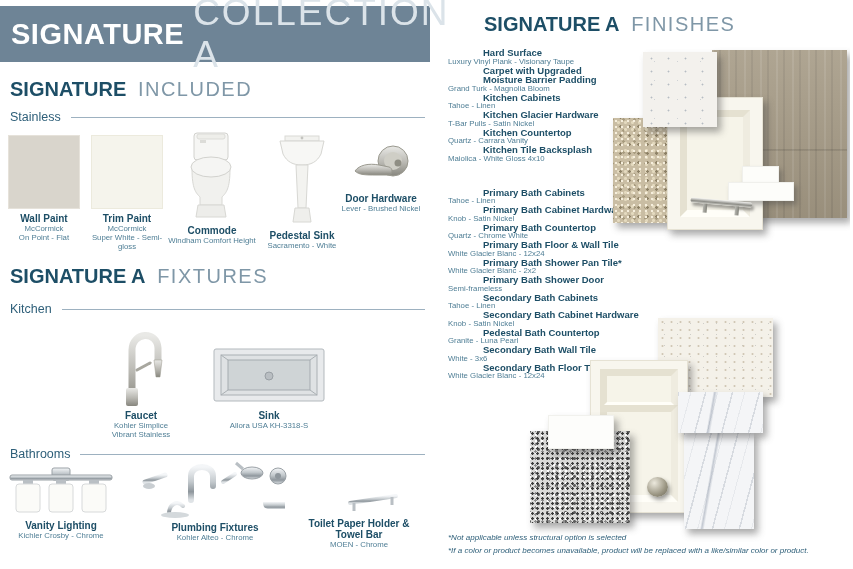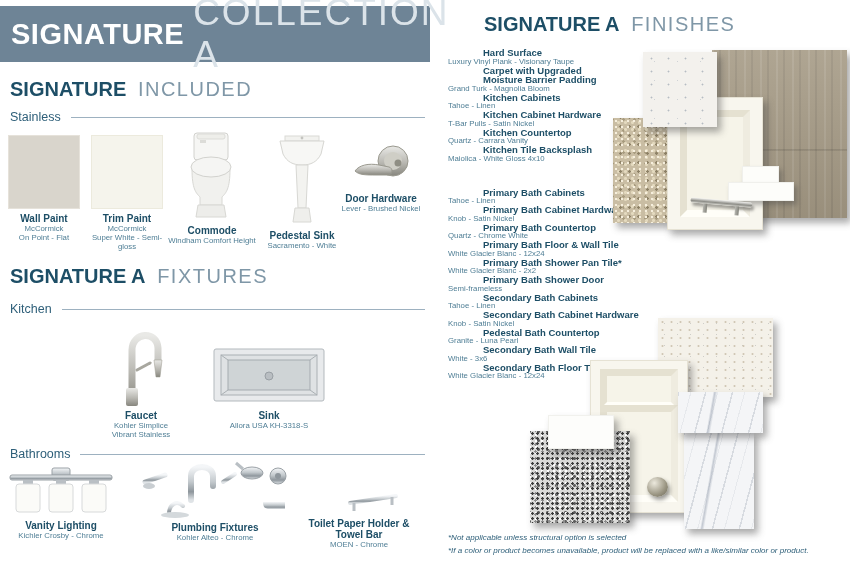--- a/index.html
+++ b/index.html
@@ -308,21 +308,21 @@
     <div class="fin">
         <div class="ttl">Carpet with Upgraded
 Moisture Barrier Padding</div>
         <div class="sub">Grand Turk - Magnolia Bloom</div>
       </div>
     <div class="fin">
         <div class="ttl">Kitchen Cabinets</div>
         <div class="sub">Tahoe - Linen</div>
       </div>
     <div class="fin">
-        <div class="ttl">Kitchen Cabinet Hardware</div>
+        <div class="ttl">Kitchen Glacier Hardware</div>
         <div class="sub">T-Bar Pulls - Satin Nickel</div>
       </div>
     <div class="fin">
         <div class="ttl">Kitchen Countertop</div>
         <div class="sub">Quartz - Carrara Vanity</div>
       </div>
     <div class="fin">
         <div class="ttl">Kitchen Tile Backsplash</div>
         <div class="sub">Maiolica - White Gloss 4x10</div>
       </div>

